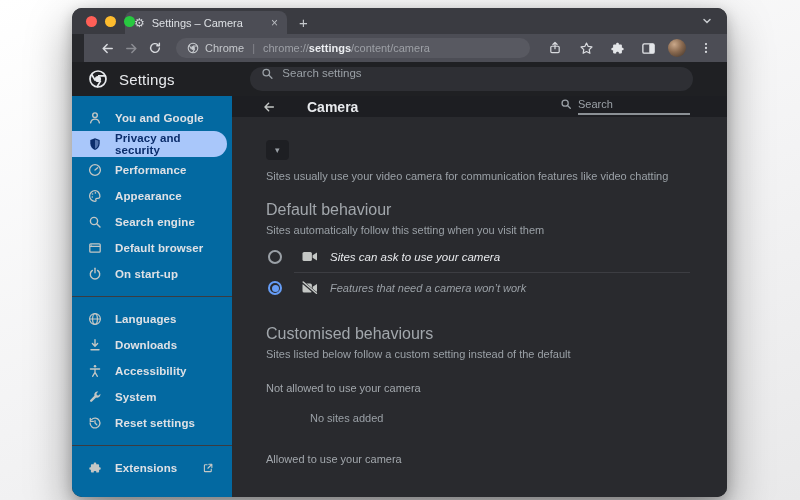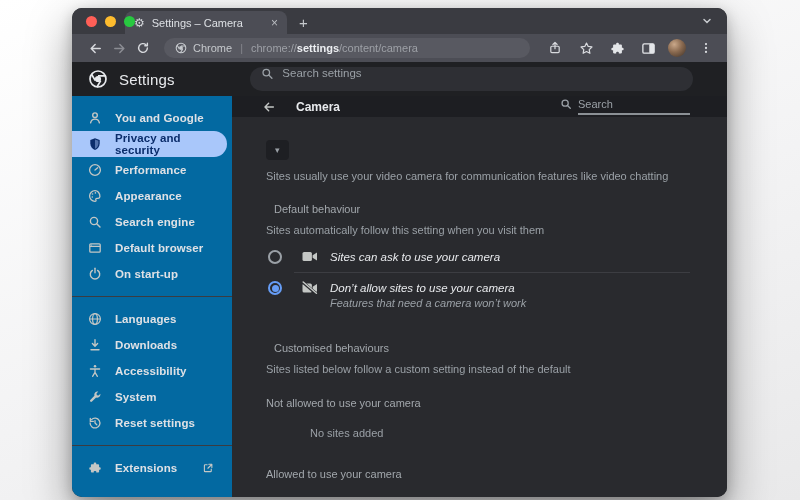--- a/index.html
+++ b/index.html
@@ -22,21 +22,21 @@
   .tab {
     margin-left:53px; width:162px; height:23px; background:#4c4d55;
     border-radius:8px 8px 0 0; display:flex; align-items:center; gap:7px; padding:0 9px;
   }
   .tab-gear { font-size:12px; color:#d3d6da; line-height:1; }
   .tab-title { flex:1; font-size:11px; color:#dde0e4; white-space:nowrap; overflow:hidden; }
   .tab-close { color:#b9bcc1; font-size:12px; line-height:1; cursor:default; }
   .newtab { margin-left:12px; margin-bottom:4px; color:#c6c9cd; font-size:15px; line-height:1; }
   .strip-chevron { position:absolute; right:14px; top:7px; }
   
-  .toolbar { height:28px; background:#4c4d55; display:flex; align-items:center; padding:0 10px 0 12px; gap:2px; }
+  .toolbar { height:28px; background:#4c4d55; display:flex; align-items:center; padding:0 10px 0 12px; gap:2px;margin-left:12px; }
   .tbtn { width:22px; height:22px; display:flex; align-items:center; justify-content:center; flex:0 0 auto; }
   .dim { opacity:.45; }
   .addressbar {
     flex:1; height:20px; margin:0 8px; background:#585961; border-radius:10px;
     display:flex; align-items:center; padding:0 11px; gap:6px; min-width:0;
   }
   .chip-label { font-size:11px; color:#c6c9cd; }
   .chip-sep { color:#85878d; font-size:11px; margin:0 2px; }
   .url { font-size:11px; color:#9da0a6; white-space:nowrap; overflow:hidden; }
   .url b { color:#eceef1; font-weight:bold; }
@@ -63,32 +63,32 @@
     color:#dfe1e5; font-size:11.5px; font-weight:bold; letter-spacing:.1px; }
   .side-item .ic { display:flex; color:#c4c7c5; }
   .side-item.selected { background:#a9c7fa; border-radius:0 14px 14px 0; margin-right:5px; color:#0b2d6b; }
   .side-item.selected .ic { color:#0b2d6b; }
   .side-div { border-top:1px solid #3b3c41; margin:9px 0; }
   .ext-link { margin-left:12px; display:flex; color:#c4c7c5; }
   
   .content { flex:1; background:#292a2e; position:relative; min-width:0; }
   .camera-band { height:21px; background:#1d1e22; display:flex; align-items:center; padding-left:30px; position:relative; }
   .band-back { display:flex; color:#c4c7c5; }
-  .band-title { margin-left:20px; font-size:12px; font-weight:bold; color:#e8eaed; }
+  .band-title { margin-left:31px; font-size:14px; font-weight:bold; color:#e8eaed; }
   .inpage-search { position:absolute; right:37px; top:2px; display:flex; align-items:flex-start; gap:6px; color:#9aa0a6; }
   .inpage-search .q { font-size:11px; color:#9aa0a6; display:block; width:112px;
     border-bottom:2px solid #8b9095; padding-bottom:3px; }
   .content-body { padding:22px 37px 0 34px; }
   .dropdown { display:inline-flex; align-items:center; gap:7px; background:#1e1f23; border-radius:4px;
     padding:5px 9px; margin-bottom:10px; }
   .dropdown .dtext { font-size:11px; color:#d5d8dc; white-space:nowrap; }
   .dropdown .caret { font-size:9px; color:#9aa0a6; }
   .desc { font-size:11px; color:#9aa0a6; line-height:13px; }
   .intro { margin-bottom:20px; }
-  .section-label { font-size:11px; color:#a2a7ac; line-height:13px; margin-bottom:8px;margin-left:8px; }
+  .section-label { font-size:16px; color:#a2a7ac; line-height:13px; margin-bottom:8px; }
   .sub-desc { margin-bottom:6px; }
   .radio-row { display:flex; align-items:flex-start; gap:12px; padding:7px 0;font-style:italic; }
   .radio { width:14px; height:14px; border-radius:50%; border:2px solid #9aa0a6; flex:0 0 auto;
     display:flex; align-items:center; justify-content:center; margin-left:2px; margin-right:8px; }
   .radio.on { border-color:#669df6; }
   .radio.on::after { content:""; width:7px; height:7px; border-radius:50%; background:#669df6; }
   .opt-icon { display:flex; color:#c4c7c5; flex:0 0 auto; }
   .opt-label { font-size:11.5px; color:#e8eaed; line-height:15px; }
   .opt-sub { font-size:11px; color:#9aa0a6; line-height:14px; }
   .row-div { border-top:1px solid #3c3d42; margin-left:28px; }
@@ -384,21 +384,20 @@
           <span class="radio on"></span>
           <span class="opt-icon">
             <svg width="16" height="14" viewBox="0 0 16 14" fill="currentColor">
                 <rect x="0.5" y="2.5" width="9.4" height="9" rx="1.6"></rect>
                 <path d="M10.6 5.7l4.4-2.7v8l-4.4-2.7z"></path>
                 <path d="M0.8 1.2l13.6 11.6" stroke="#292a2e" stroke-width="3" fill="none"></path>
                 <path d="M1.2 1L14.4 12.3" stroke="currentColor" stroke-width="1.5" fill="none" stroke-linecap="round"></path>
               </svg>
           </span>
           <span>
-            <span class="opt-label" style="display:block;">Don’t allow sites to use your camera</span>
             <span class="opt-sub" style="display:block;">Features that need a camera won’t work</span>
           </span>
         </div>
 
         <div class="custom-block">
           <div class="section-label">Customised behaviours</div>
           <div class="desc mt-custom-sub">Sites listed below follow a custom setting instead of the default</div>
 
           <div class="cat-label not-allowed">Not allowed to use your camera</div>
           <div class="empty-text">No sites added</div>

